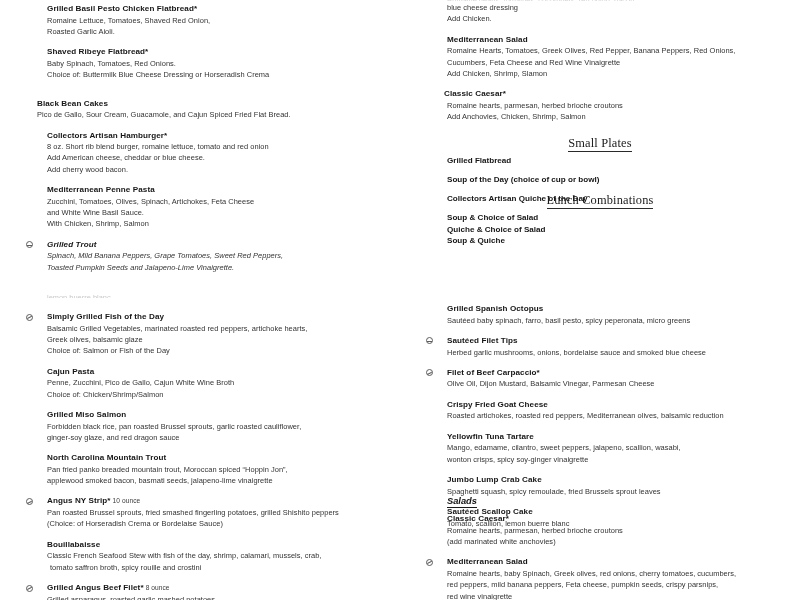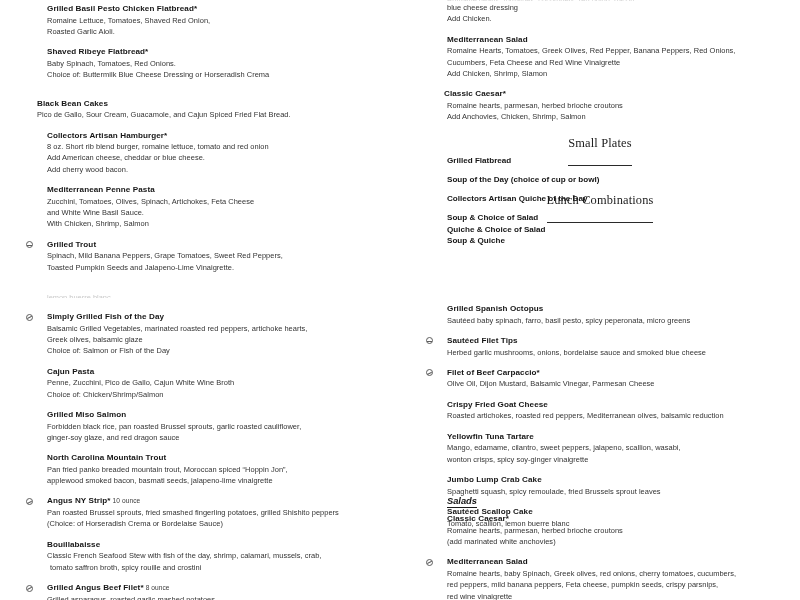--- a/index.html
+++ b/index.html
@@ -89,21 +89,21 @@
   .head-serif {
     font-family: "Liberation Serif", serif;
     font-size: 12.4px;
     font-weight: normal;
     color: #1a1a1a;
     text-align: center;
     letter-spacing: 0.012em;
   }
   .head-serif span {
     border-bottom: 0.9px solid #2a2a2a;
-    padding-bottom: 15px;
+    padding-bottom: 1px;
     margin-top: 21px;
   }
 
   .head-salads {
     padding-left: 47px;
     font-size: 9.3px;
     font-weight: bold;
     font-style: italic;
     color: #121212;
   }
@@ -172,21 +172,21 @@
         <div class="desc">Add cherry wood bacon.</div>
       </div>
 
       <div class="item" style="margin-top:4px;">
         <div class="item-name">Mediterranean Penne Pasta</div>
         <div class="desc">Zucchini, Tomatoes, Olives, Spinach, Artichokes, Feta Cheese</div>
         <div class="desc">and White Wine Basil Sauce.</div>
         <div class="desc">With Chicken, Shrimp, Salmon</div>
       </div>
 
-      <div class="item" style="margin-top:9px;">
+      <div class="item" style="margin-top:9px;font-style:italic;">
         <span class="marker"></span>
         <div class="item-name">Grilled Trout</div>
         <div class="desc">Spinach, Mild Banana Peppers, Grape Tomatoes, Sweet Red Peppers,</div>
         <div class="desc">Toasted Pumpkin Seeds and Jalapeno-Lime Vinaigrette.</div>
       </div>
 
     </div>
 
     <div class="abs ghost" style="top:294px;">lemon buerre blanc.</div>
 

